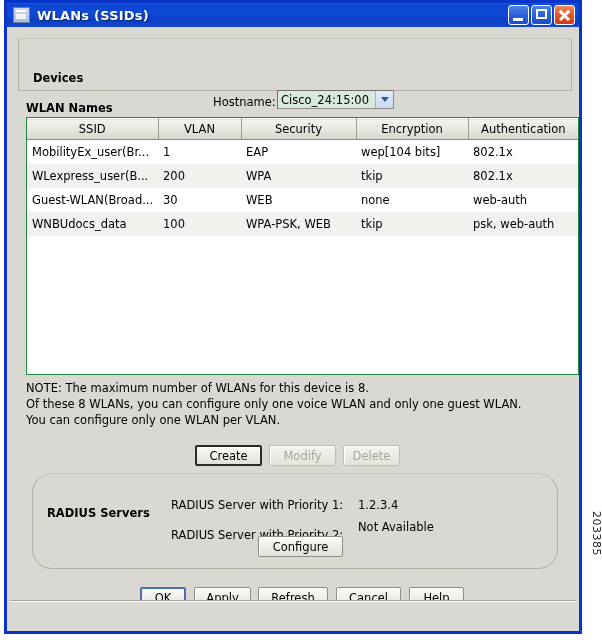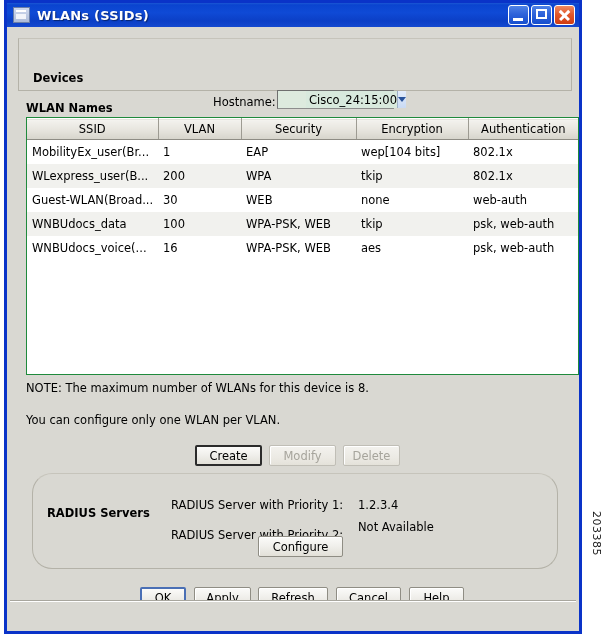--- a/index.html
+++ b/index.html
@@ -292,21 +292,21 @@
         </div>
       </div>
     </div>
 
     <div class="client">
 
       <div class="groupbox" style="left:11px; top:11px; width:552px; height:51px;">
         <div class="group-title">Devices</div>
       </div>
       <div class="lbl" style="position:absolute; left:206px; top:68px;">Hostname:</div>
-      <div class="combo" style="left:270px; top:63px; width:117px;padding-left:28px;">
+      <div class="combo" style="left:270px; top:63px; width:117px;">
         <div class="cval">Cisco_24:15:00</div>
         <div class="carrow">
             <i></i>
           </div>
       </div>
 
       <div class="lbl" style="position:absolute; left:19px; top:74px; font-weight:bold;">WLAN Names</div>
 
       <div class="tablewrap" style="left:19px; top:90px; width:553px; height:258px;">
         <table class="grid">
@@ -348,32 +348,26 @@
               <td>none</td>
               <td>web-auth</td>
             </tr>
             <tr class="even">
               <td>WNBUdocs_data</td>
               <td>100</td>
               <td>WPA-PSK, WEB</td>
               <td>tkip</td>
               <td>psk, web-auth</td>
             </tr>
-            <tr class="odd">
-              <td>WNBUdocs_voice(...</td>
-              <td>16</td>
-              <td>WPA-PSK, WEB</td>
-              <td>aes</td>
-              <td>psk, web-auth</td>
-            </tr>
           </tbody>
         </table>
       </div>
 
       <div class="note" style="left:19px; top:353px;">NOTE: The maximum number of WLANs for this device is 8.</div>
+      <div class="note" style="left:19px; top:369px;">Of these 8 WLANs, you can configure only one voice WLAN and only one guest WLAN.</div>
       <div class="note" style="left:19px; top:385px;">You can configure only one WLAN per VLAN.</div>
 
       <div class="btn focused" style="left:188px; top:418px; width:67px;">Create</div>
       <div class="btn disabled" style="left:262px; top:418px; width:67px;">Modify</div>
       <div class="btn disabled" style="left:336px; top:418px; width:57px;text-align:center;">Delete</div>
 
       <div class="groupbox" style="left:25px; top:446px; width:524px; height:94px;border-radius:20px;">
         <div class="group-title">RADIUS Servers</div>
       </div>
       <div class="lbl" style="position:absolute; left:164px; top:471px;">RADIUS Server with Priority 1:</div>

